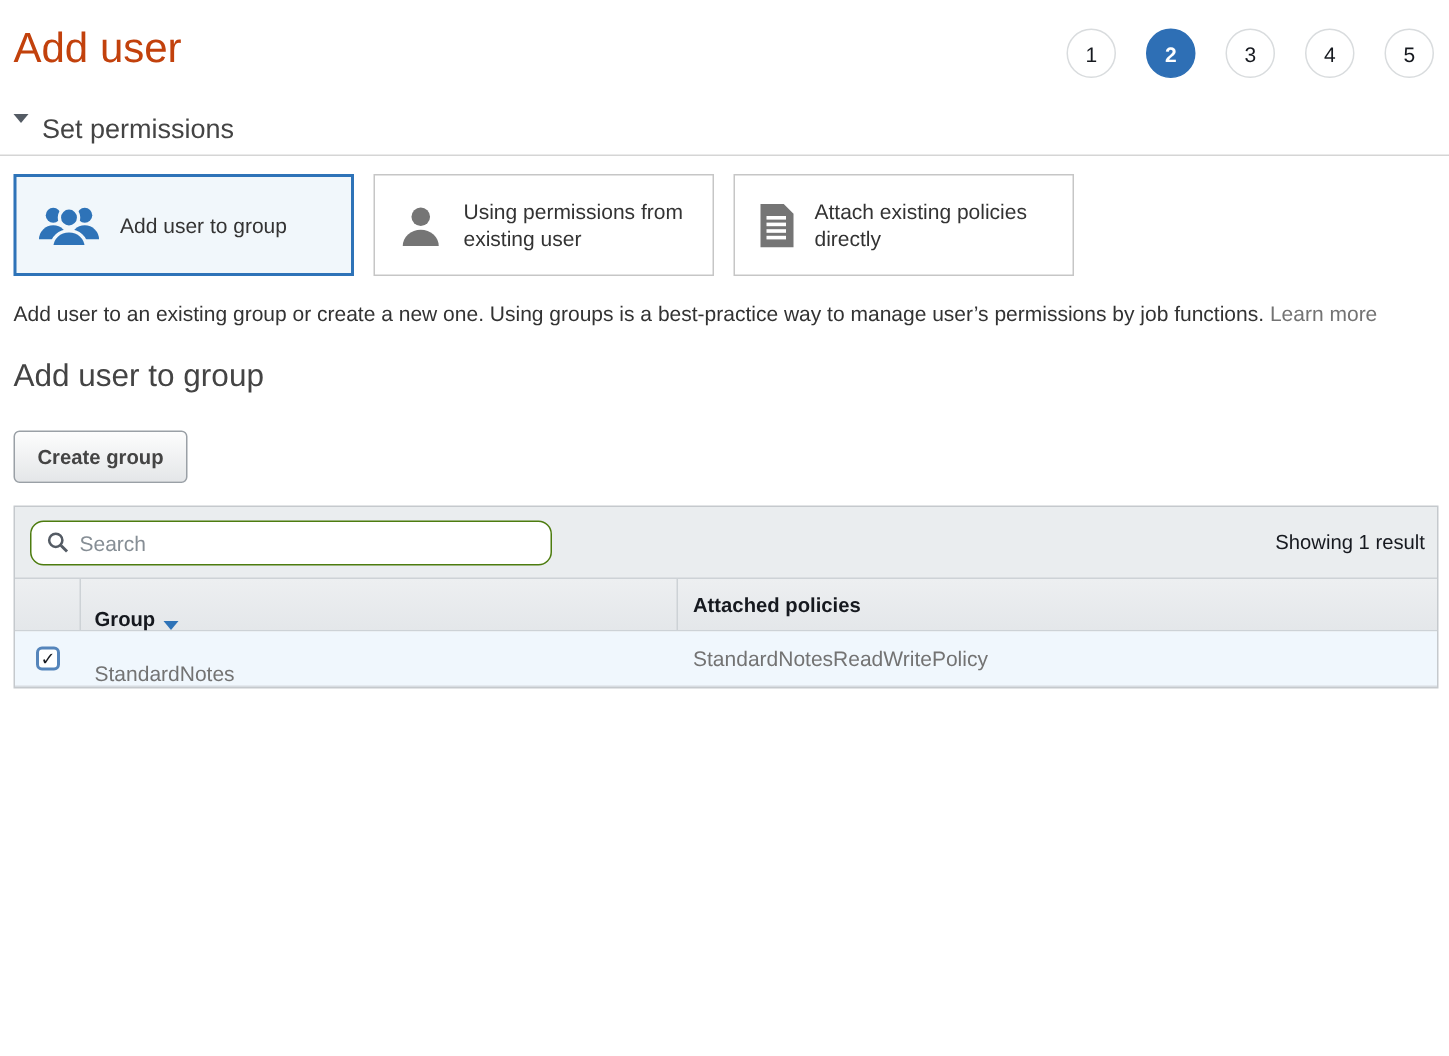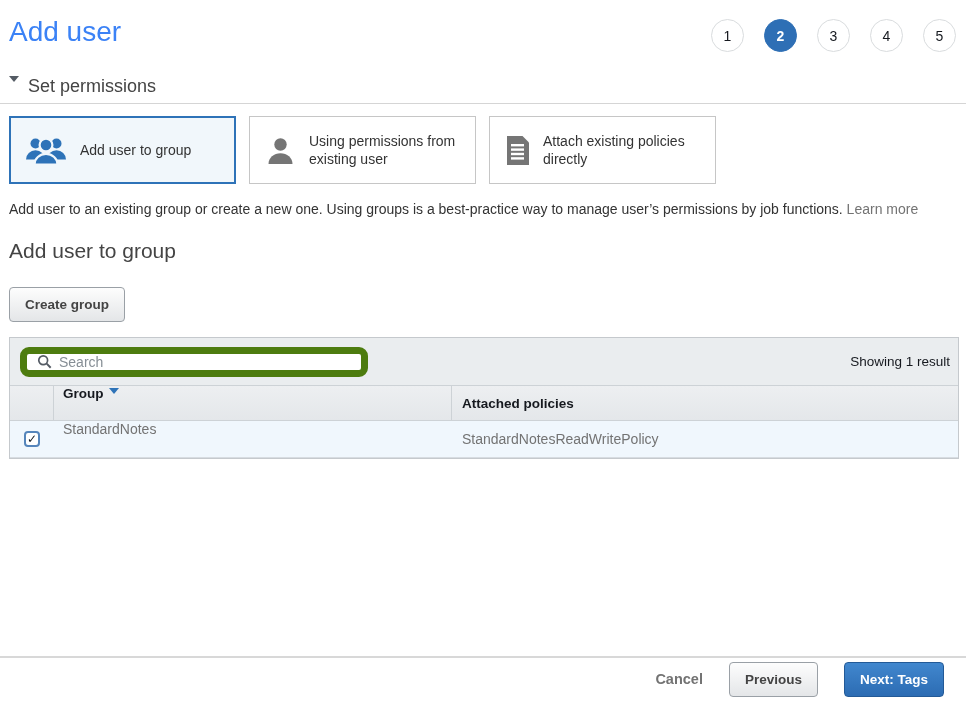--- a/index.html
+++ b/index.html
@@ -2,21 +2,21 @@
 <html><head>
 <meta charset="utf-8">
 <style>
   * { margin:0; padding:0; box-sizing:border-box; }
   html,body { background:#fff; }
   body { font-family:"Liberation Sans","DejaVu Sans",sans-serif; color:#333; }
   .page { position:relative; width:966px; height:704px; background:#fff; overflow:hidden; }
 
   
   .hdr { display:flex; justify-content:space-between; align-items:flex-start; padding:15px 10px 0 9px; }
-  .page-title { font-size:28px; font-weight:400; color:#3b82f6; line-height:1.2; }
+  .page-title { font-size:28px; font-weight:400; color:#c2410c; line-height:1.2; }
   .steps { display:flex; gap:20px; margin-top:4px; }
   .step { width:33px; height:33px; border-radius:50%; border:1px solid #d9dcde; background:#fff;
           color:#16191f; font-size:14px; display:flex; align-items:center; justify-content:center; }
   .step.active { background:#2e6fb5; border-color:#2e6fb5; color:#fff; font-weight:700; }
 
   
   .section-head { display:flex; align-items:flex-start; gap:9px; margin-top:24px; padding:0 9px; cursor:pointer; }
   .caret-down { width:0; height:0; border-left:5px solid transparent; border-right:5px solid transparent; border-top:6px solid #545b64; }
   .section-title { font-size:18px; color:#444; }
   .rule { border-bottom:1px solid #d5d5d5; margin-top:6px; }
@@ -36,31 +36,31 @@
   .toolbar { display:flex; gap:9px; margin-top:24px; padding:0 9px; }
   .btn { display:inline-flex; align-items:center; gap:7px; height:35px; padding:0 15px; border-radius:4px;
          border:1px solid #9aa0a6; background:linear-gradient(#fdfdfd,#e4e6e8); font-size:13.5px;
          font-weight:700; color:#444; cursor:pointer; font-family:inherit; }
   .btn.primary { background:linear-gradient(#4187ce,#2c6cb3); border:1px solid #235a97; color:#fff; }
 
   
   .table-wrap { margin:15px 7px 0 9px; border:1px solid #c5c9cd; }
   .tbl-toolbar { height:48px; background:#eaedef; display:flex; align-items:center; justify-content:space-between;
                  padding:0 6px 0 10px; border-bottom:1px solid #cdd2d6; }
-  .search { width:348px; height:30px; background:#fff; border:7px solid #4d7c0f; border-radius:9px;
+  .search { width:348px; height:30px; background:#fff; border:1px solid #4d7c0f; border-radius:9px;
             display:flex; align-items:center; gap:7px; padding:0 10px; }
   .search input { border:none; outline:none; flex:1; font-size:14px; font-family:inherit; color:#333; background:transparent; }
   .search input::placeholder { color:#868e95; }
   .results { font-size:13.5px; font-weight:400; color:#16191f; padding-right:2px; }
 
   .thead { display:flex; height:35px; background:linear-gradient(#edeff1,#e4e7ea); align-items:stretch;
            border-bottom:1px solid #cdd2d6; font-size:13.5px; font-weight:700; color:#16191f; }
   .c-check { width:44px; flex:0 0 44px; display:flex; align-items:center; justify-content:center; }
   .thead .c-check { border-right:1px solid #cdd2d6; }
-  .c-group { width:398px; flex:0 0 398px; display:flex; align-items:flex-start; gap:5px; padding-left:9px; }
+  .c-group { width:398px; flex:0 0 398px; display:flex; align-items:flex-end; gap:5px; padding-left:9px; }
   .c-policy { flex:1; display:flex; align-items:center; padding-left:10px; }
   .thead .c-policy { border-left:1px solid #cdd2d6; margin-left:-1px; }
   .sort-caret { width:0; height:0; border-left:5px solid transparent; border-right:5px solid transparent; border-top:6px solid #2e73b8; margin-top:2px; }
 
   .trow { display:flex; height:37px; background:#f0f7fd; align-items:stretch; border-bottom:1px solid #d7dce1; font-size:14px; }
   .checkbox { width:16px; height:16px; background:#fff; border:2px solid #5585bb; border-radius:4px;
               display:flex; align-items:center; justify-content:center; cursor:pointer;
               font-size:12px; font-weight:900; color:#16191f; line-height:1; }
 
   
@@ -173,19 +173,14 @@
       </div>
       <div class="c-group">
         <a class="link">StandardNotes</a>
       </div>
       <div class="c-policy">
         <a class="link">StandardNotesReadWritePolicy</a>
       </div>
     </div>
   </div>
 
-  <div class="footer">
-    <a class="link cancel">Cancel</a>
-    <button class="btn">Previous</button>
-    <button class="btn primary">Next: Tags</button>
-  </div>
 
 </div>
 
 </body></html>

